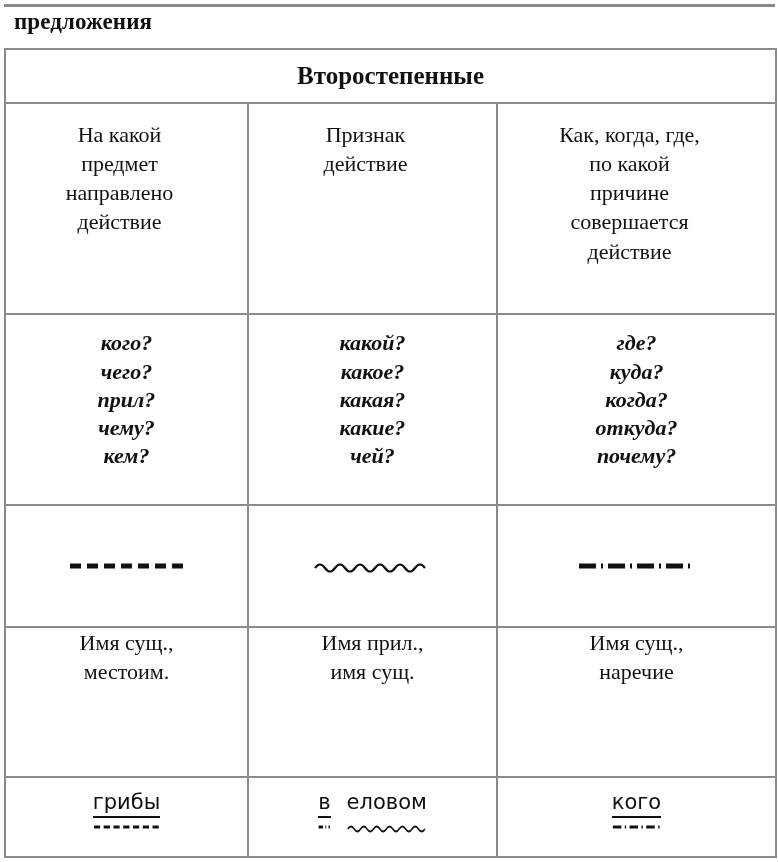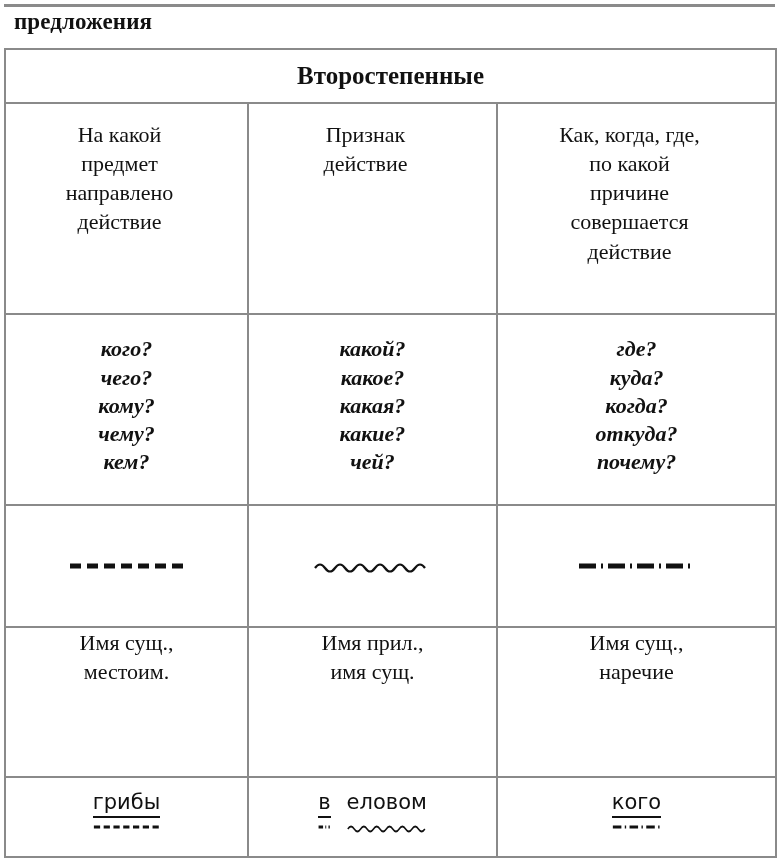--- a/index.html
+++ b/index.html
@@ -119,21 +119,21 @@
   
   .row-questions td {
     height: 176px;
     vertical-align: top;
   }
   .quest {
     font-size: 22px;
     font-weight: bold;
     font-style: italic;
     line-height: 1.28;
-    padding-top: 20px;
+    padding-top: 14px;
   }
   .quest .ln { display: block; white-space: nowrap; }
 
   
   .row-notation td {
     height: 112px;
   }
   .notation {
     height: 112px;
     display: flex;
@@ -246,21 +246,21 @@
             <span class="ln">действие</span>
           </div>
         </td>
       </tr>
 
       <tr class="row-questions">
         <td>
           <div class="quest">
             <span class="ln">кого?</span>
             <span class="ln">чего?</span>
-            <span class="ln">кому?</span>
+            <span class="ln">прил?</span>
             <span class="ln">чему?</span>
             <span class="ln">кем?</span>
           </div>
         </td>
         <td>
           <div class="quest">
             <span class="ln">какой?</span>
             <span class="ln">какое?</span>
             <span class="ln">какая?</span>
             <span class="ln">какие?</span>

